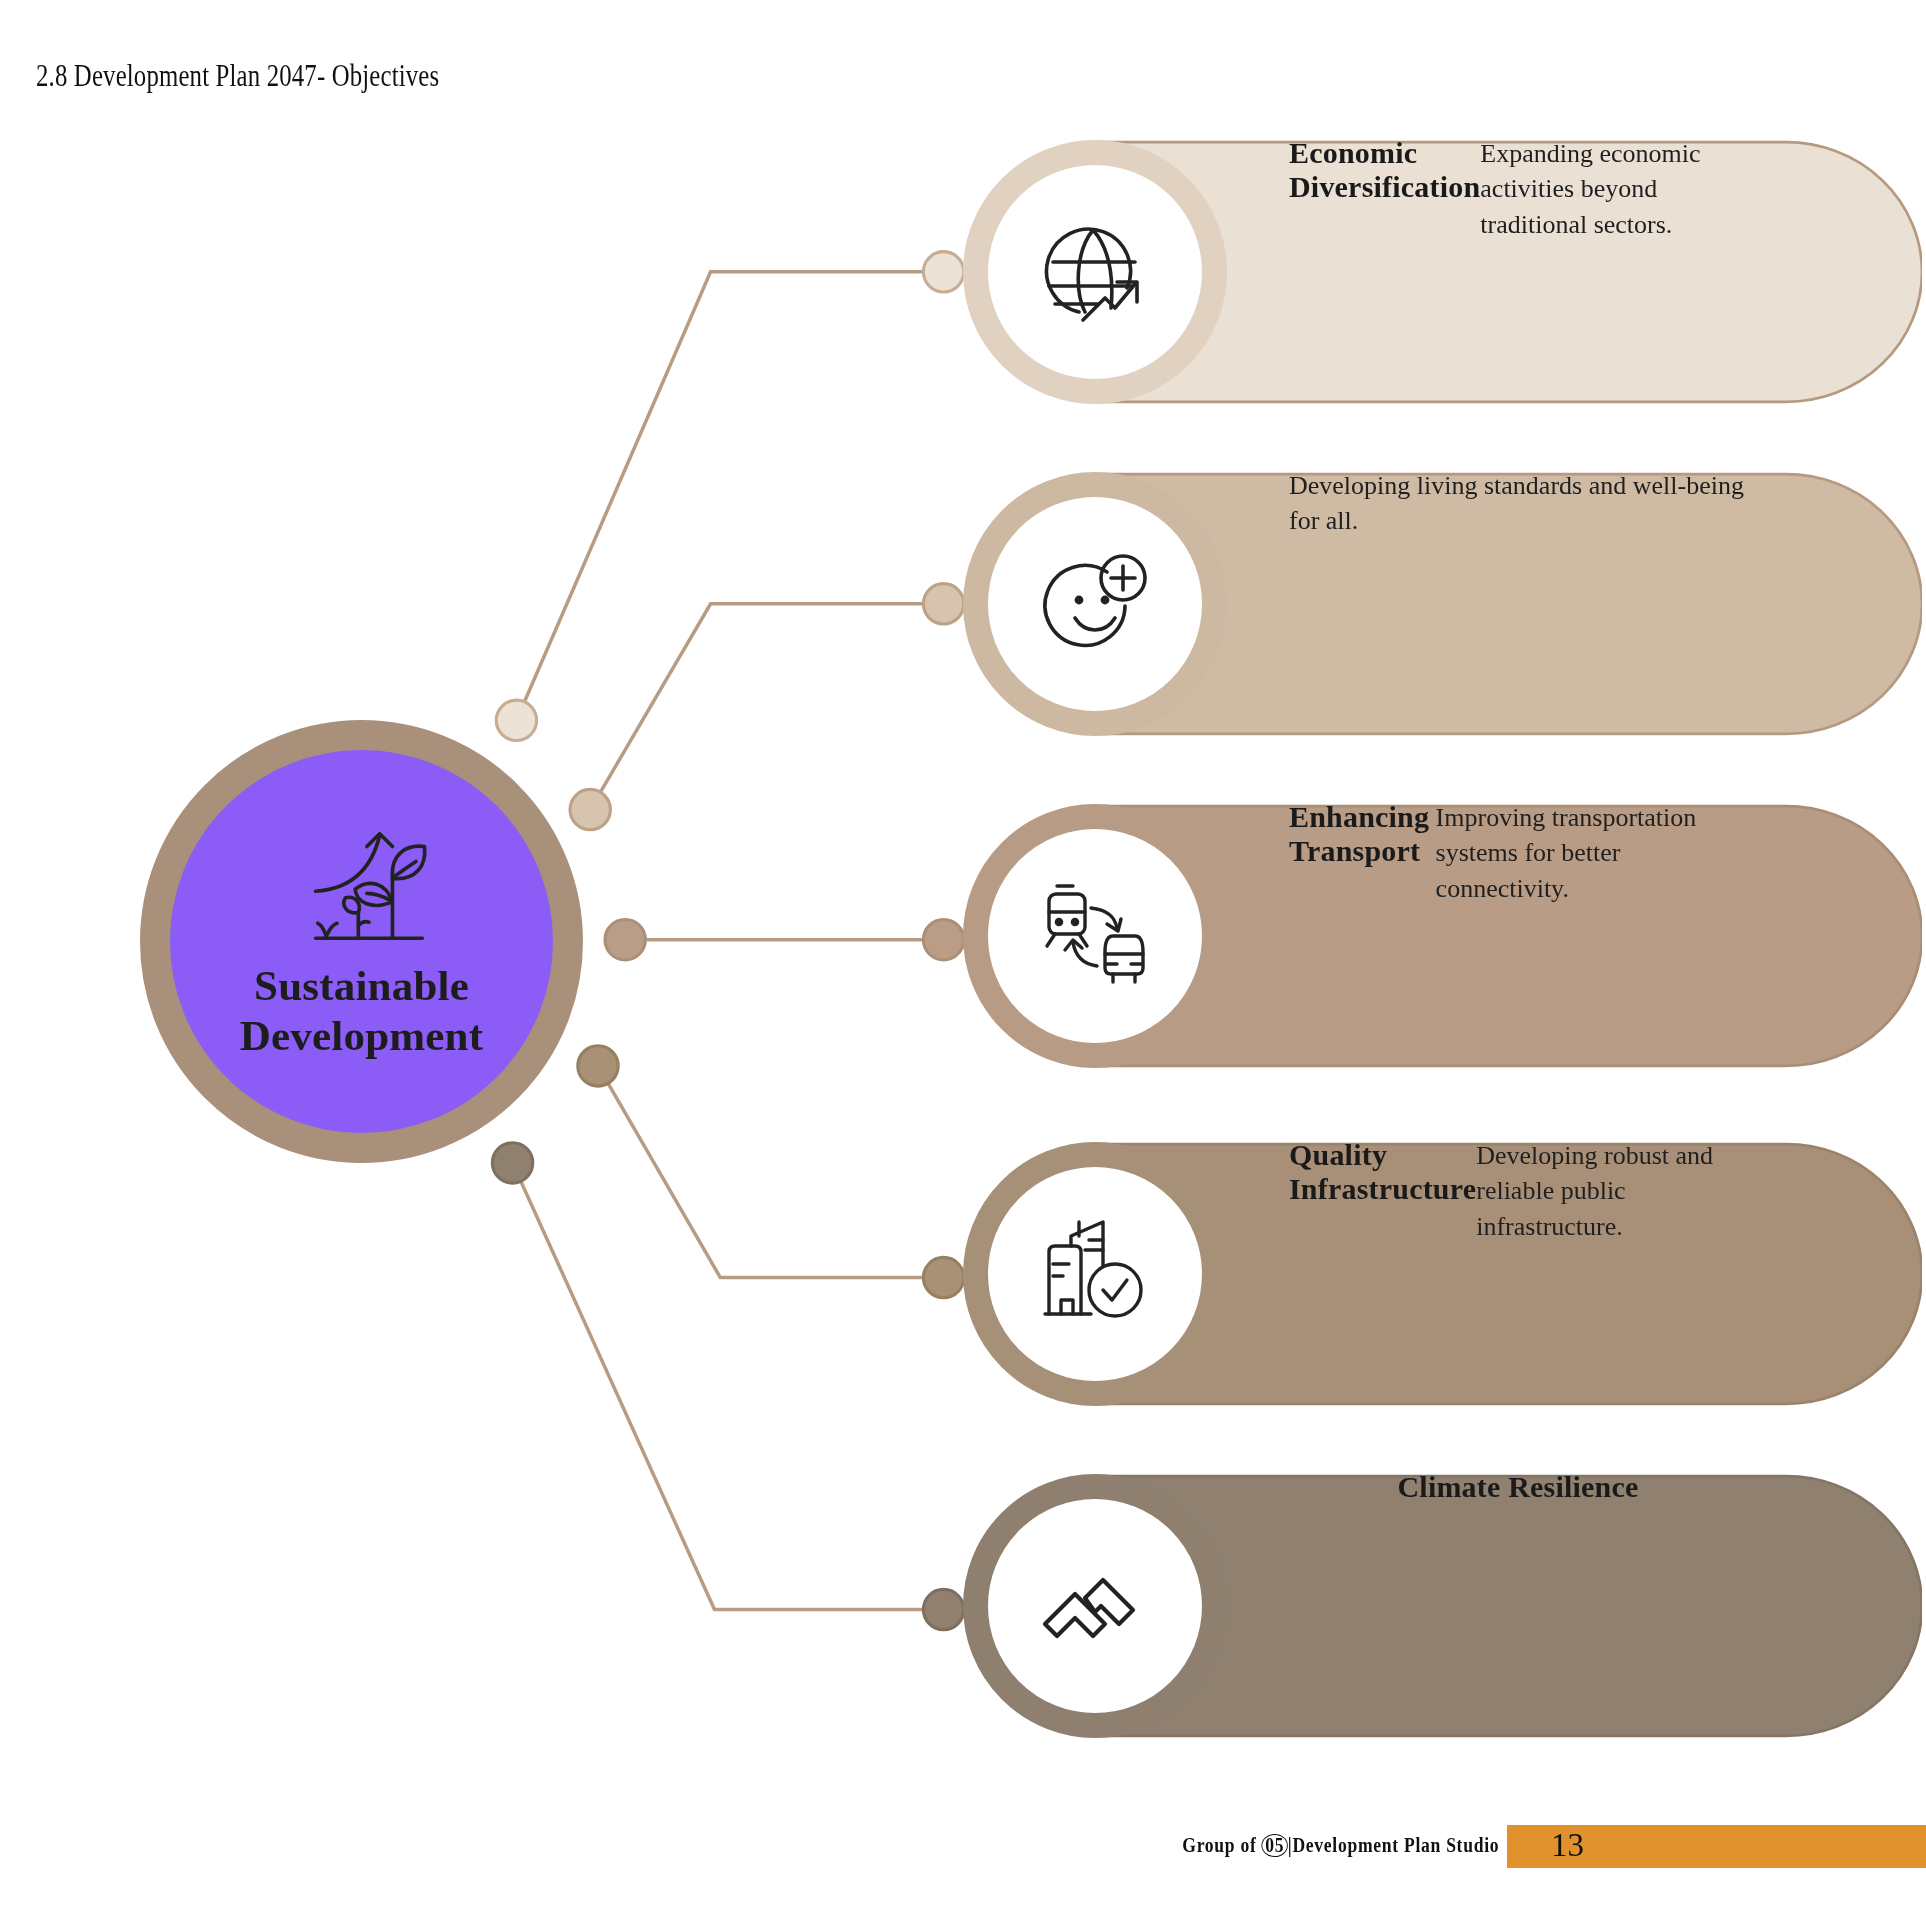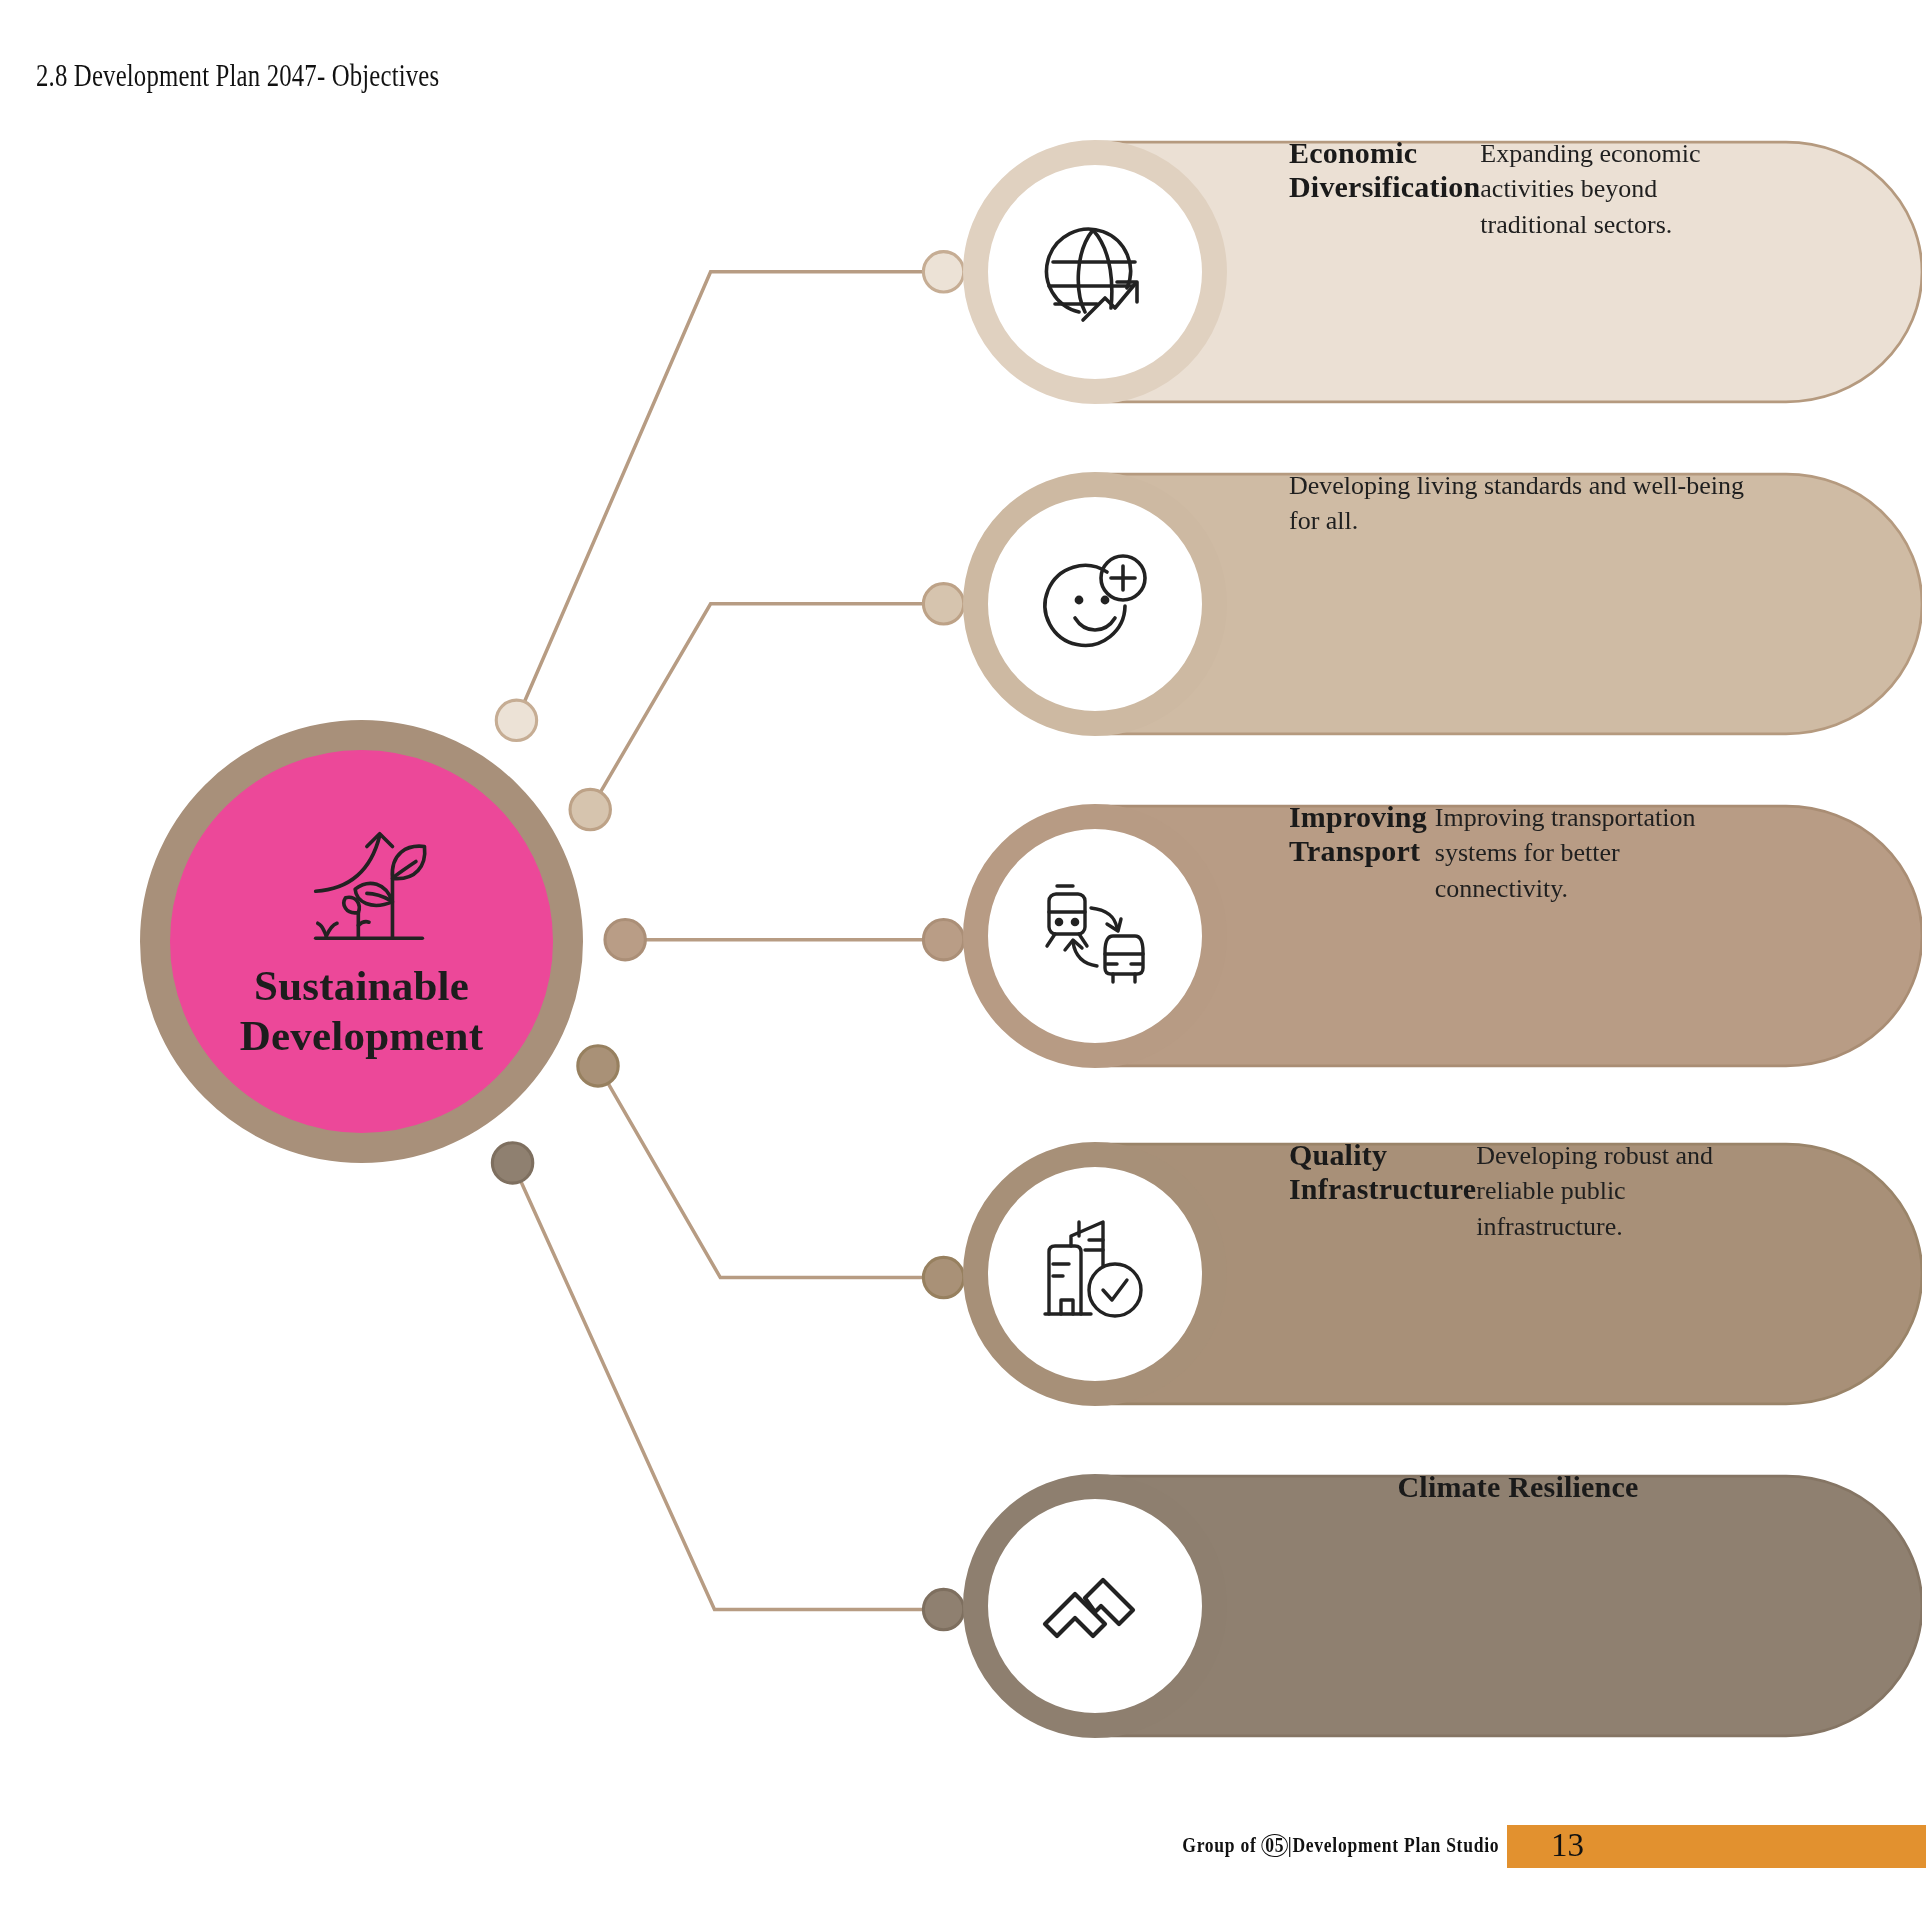--- a/index.html
+++ b/index.html
@@ -47,21 +47,21 @@
   }
 
   
   #hub {
     position: absolute;
     left: 140px;
     top: 720px;
     width: 443px;
     height: 443px;
     border-radius: 50%;
-    background: #ec4899;
+    background: #8b5cf6;
     border: 30px solid #a8907a;
     box-sizing: border-box;
     display: flex;
     flex-direction: column;
     align-items: center;
     justify-content: center;
   }
   #hub-icon {
     width: 128px;
     height: 128px;
@@ -329,21 +329,21 @@
           <line x1="100" y1="98" x2="100" y2="106"></line>
 
           <path d="M56 32 C 74 34 80 42 82 52"></path>
           <path d="M72 48 L83 55 L86 43"></path>
           <path d="M62 90 C 48 88 40 80 38 66"></path>
           <path d="M30 74 L38 64 L47 72"></path>
         </g>
       </svg>
     </div>
     <div class="obj-text">
-      <div class="obj-title">Improving Transport</div>
+      <div class="obj-title">Enhancing Transport</div>
       <div class="obj-desc">Improving transportation systems for better connectivity.</div>
     </div>
   </div>
 
   <div class="obj-row" style="top:1138px;">
     <div class="obj-card">
       <svg viewBox="0 0 2140 700" preserveAspectRatio="none">
         <path d="M20 16 C 150 160 150 540 20 684 L1790 684 A 350 334 0 0 0 1790 16 Z" fill="#a89078" stroke="#9a8469" stroke-width="7"></path>
       </svg>
     </div>

